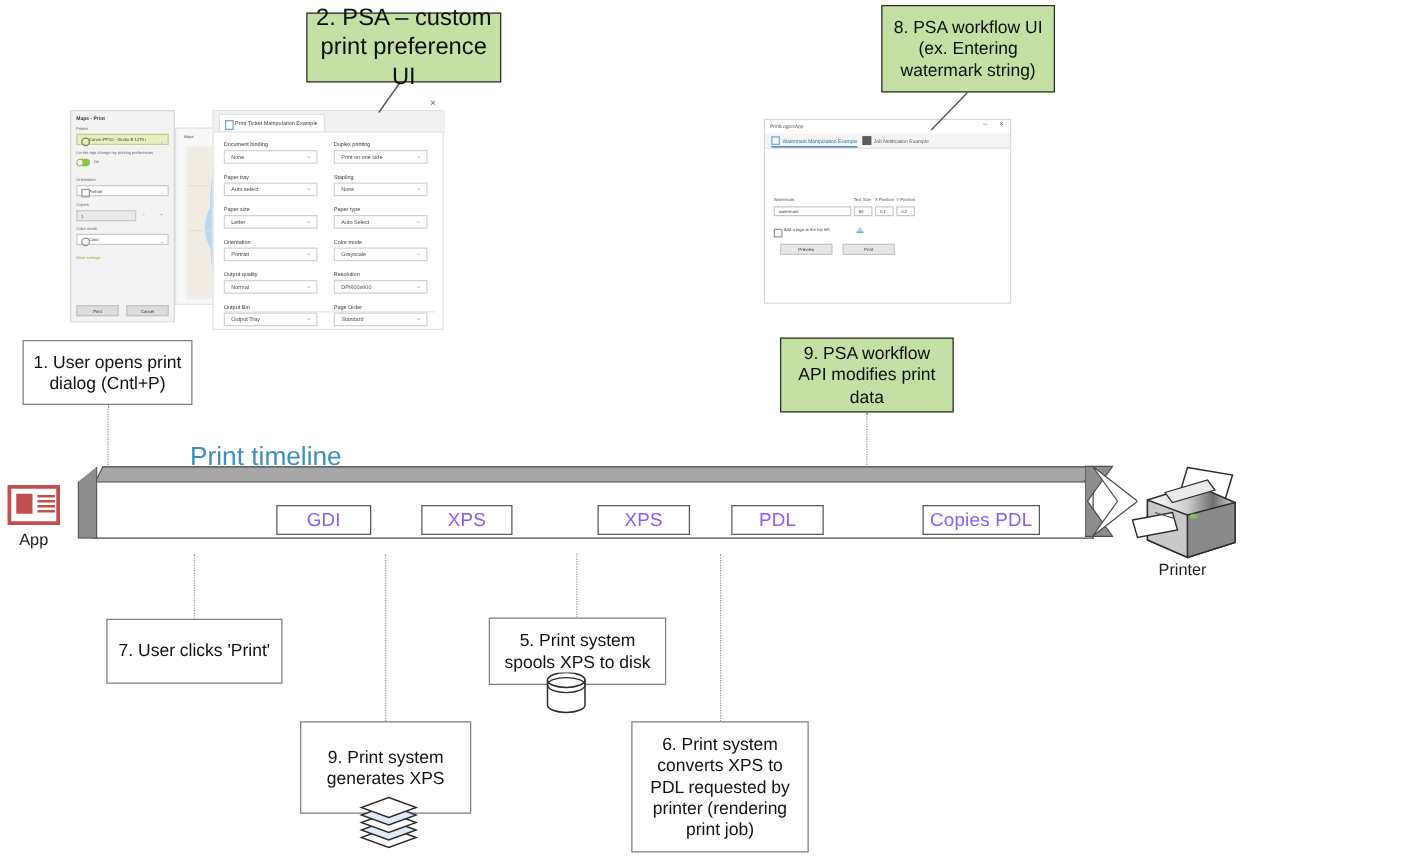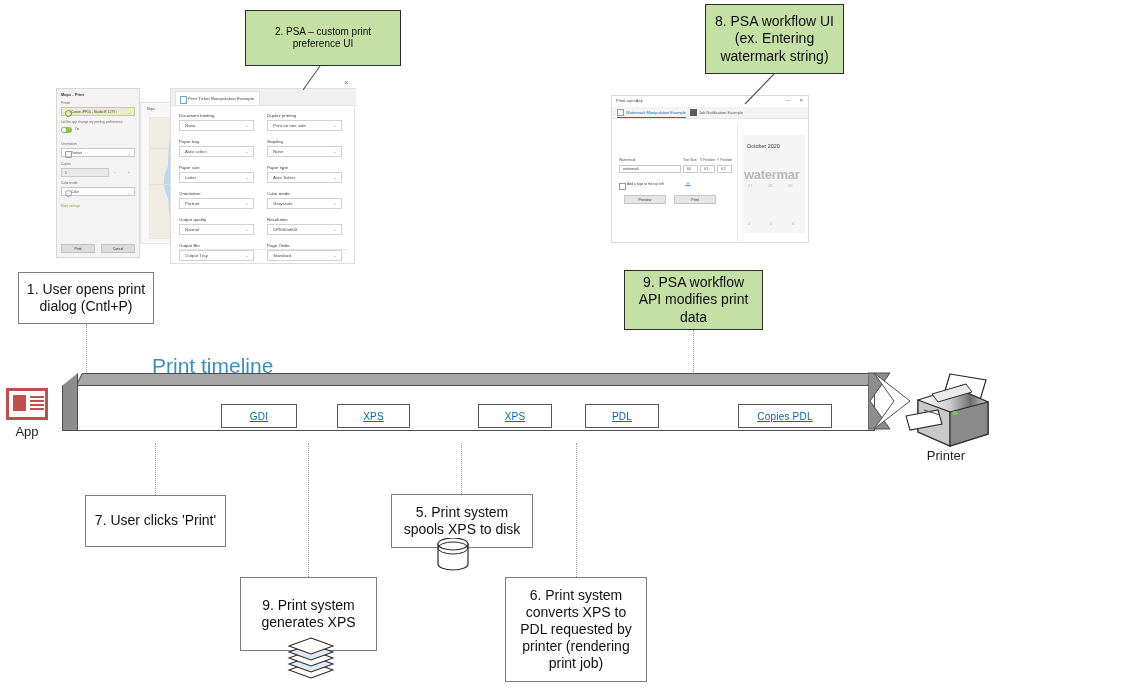--- a/index.html
+++ b/index.html
@@ -25,21 +25,21 @@
           transform:skewX(-26deg);transform-origin:left top;}
   .tl-body{position:absolute;left:12px;top:12px;width:800px;height:44px;background:#ffffff;
            border:1px solid #4d4d4d;border-left:none;}
   .tl-leftcap{position:absolute;left:0px;top:0px;width:14px;height:56px;background:#8d8d8d;
               border:1px solid #4d4d4d;
               clip-path:polygon(0% 22%,100% 0%,100% 100%,0% 100%);}
   .tl-arrow{position:absolute;left:806px;top:-6px;width:42px;height:70px;}
 
   .chip{position:absolute;top:31px;height:22px;background:#fff;border:1.3px solid #595959;
         display:flex;align-items:center;justify-content:center;
-        color:#0369a1;font-size:10px;letter-spacing:.2px;text-decoration:underline;}
+        color:#8b5cf6;font-size:15px;letter-spacing:.2px;}
 
   #tl-title{position:absolute;left:152px;top:354px;font-size:21px;color:#3d8fba;}
 
   
   #app-icon{position:absolute;left:6px;top:388px;width:42px;height:32px;
             border:3px solid #c0504d;background:#fff;box-sizing:border-box;}
   #app-icon .blk{position:absolute;left:4px;top:4px;width:13px;height:16px;background:#c0504d;}
   #app-icon .ln{position:absolute;left:21px;height:2px;background:#c0504d;width:14px;}
   #app-label{position:absolute;left:6px;top:424px;width:42px;text-align:center;font-size:13px;color:#1f1f1f;}
   #printer-label{position:absolute;left:900px;top:448px;width:92px;text-align:center;font-size:13px;color:#1f1f1f;}
@@ -272,31 +272,20 @@
   <div id="wm-cb"></div>
   <div id="wm-cblab">Add a logo at the top left</div>
   <svg id="wm-logo" viewBox="0 0 10 10">
     <rect x="1" y="6" width="8" height="1.4" fill="#4a7fb5"></rect>
     <path d="M5 1 L8 5 L2 5 Z" fill="#9fc3e0"></path>
   </svg>
 
   <div class="wm-btn" style="left:12px;top:99px;">Preview</div>
   <div class="wm-btn" style="left:62px;top:99px;">Print</div>
 
-  <div id="wm-preview">
-    <div id="wm-cal"></div>
-    <div id="wm-month">October 2020</div>
-    <div id="wm-wmtext">watermar</div>
-    <div class="wm-num" style="left:10px;top:58px;">27</div>
-    <div class="wm-num" style="left:30px;top:58px;">28</div>
-    <div class="wm-num" style="left:50px;top:58px;">29</div>
-    <div class="wm-num" style="left:10px;top:96px;">4</div>
-    <div class="wm-num" style="left:32px;top:96px;">5</div>
-    <div class="wm-num" style="left:54px;top:96px;">6</div>
-  </div>
 </div>
 
 <svg class="abs" style="left:280px;top:60px;width:60px;height:40px;">
   <line x1="40" y1="6" x2="23" y2="30" stroke="#555" stroke-width="1.1"></line>
 </svg>
 
 <svg class="abs" style="left:725px;top:70px;width:70px;height:40px;">
   <line x1="49" y1="4" x2="20" y2="34" stroke="#555" stroke-width="1.1"></line>
 </svg>
 
@@ -352,21 +341,21 @@
   <polygon points="8,46 40,40 44,54 12,60" fill="#ffffff" stroke="#2b2b2b" stroke-width="1.1"></polygon>
   <ellipse cx="57" cy="43" rx="3" ry="2" fill="#7fbf5f"></ellipse>
   <line x1="26" y1="40" x2="42" y2="45" stroke="#4a4a4a" stroke-width="1"></line>
 </svg>
 <div id="printer-label">Printer</div>
 
 <div id="callout-layer">
     <div class="callout callout-white" style="left: 18px; top: 272px; width: 136px; height: 52px; font-size: 14px;">
       <span>1. User opens print dialog (Cntl+P)</span>
     </div>
-    <div class="callout callout-green" style="left: 245px; top: 10px; width: 156px; height: 56px; font-size: 10px;">
+    <div class="callout callout-green" style="left: 245px; top: 10px; width: 156px; height: 56px; font-size: 19px;">
       <span>2. PSA – custom print preference UI</span>
     </div>
     <div class="callout callout-white" style="left: 85px; top: 495px; width: 141px; height: 52px; font-size: 14px;">
       <span>7. User clicks 'Print'</span>
     </div>
     <div class="callout callout-white" style="left: 240px; top: 577px; width: 137px; height: 74px; font-size: 14px;">
       <span>9. Print system generates XPS</span>
     </div>
     <div class="callout callout-white" style="left: 391px; top: 494px; width: 142px; height: 54px; font-size: 14px;">
       <span>5. Print system spools XPS to disk</span>

